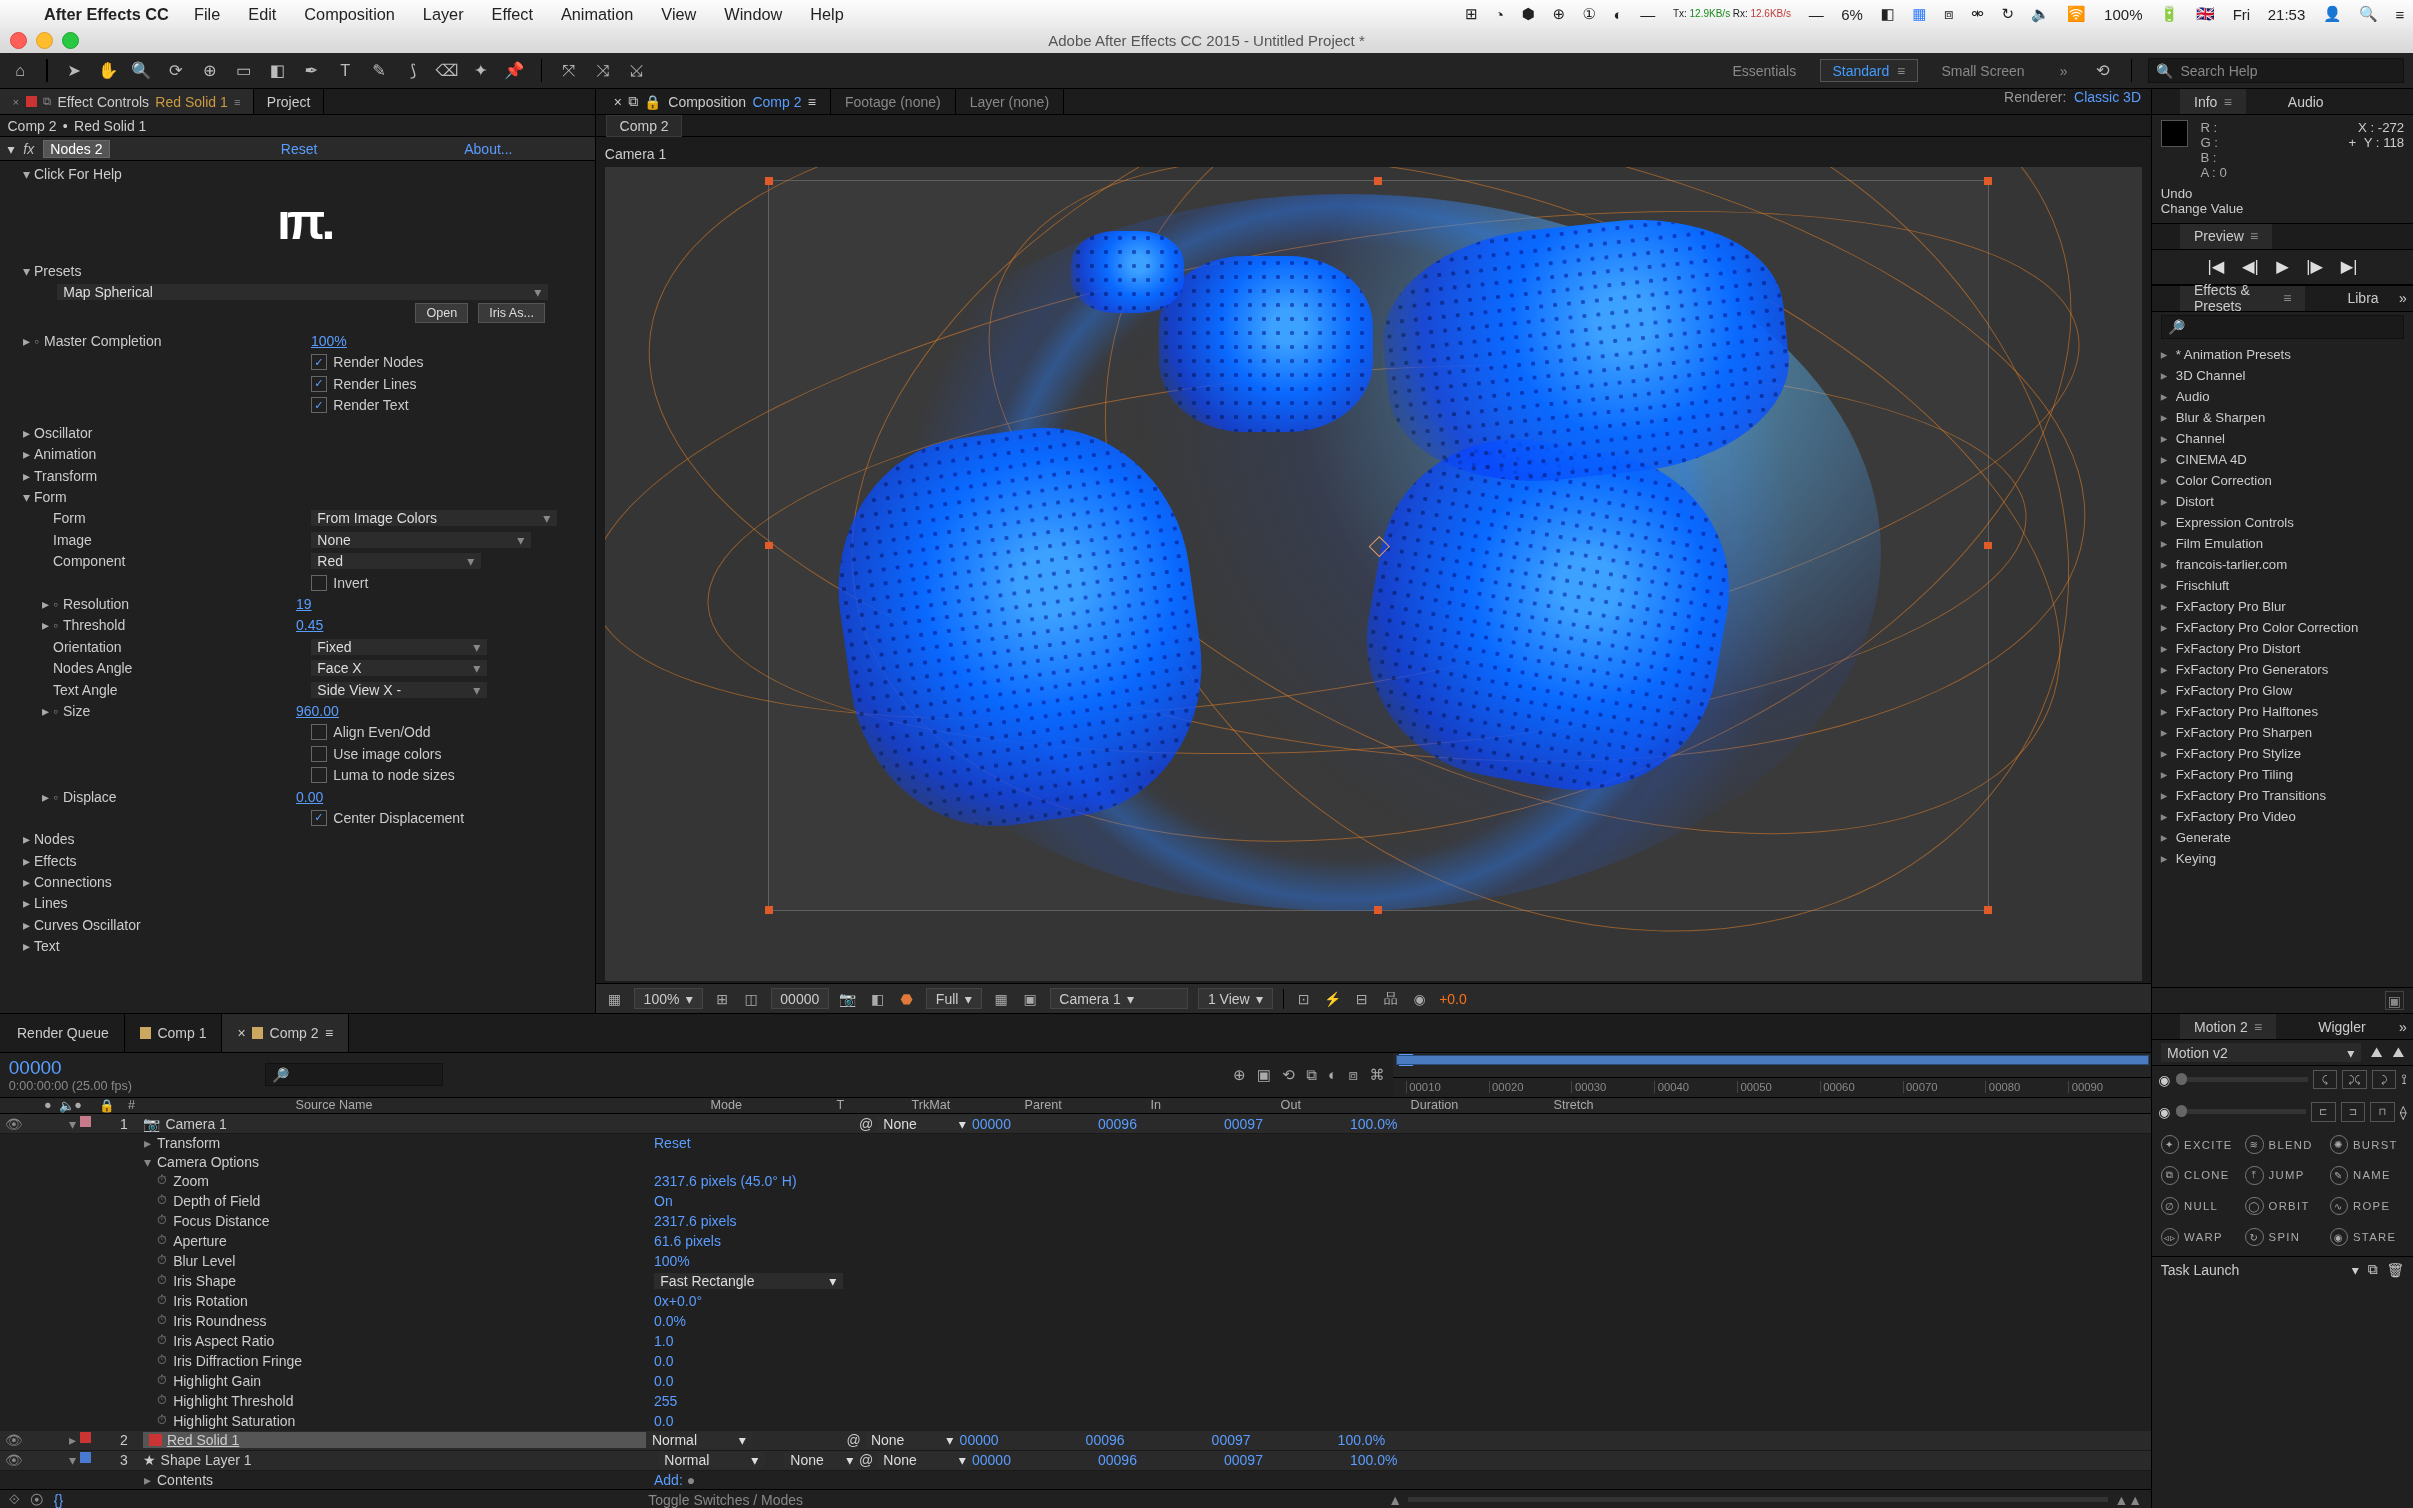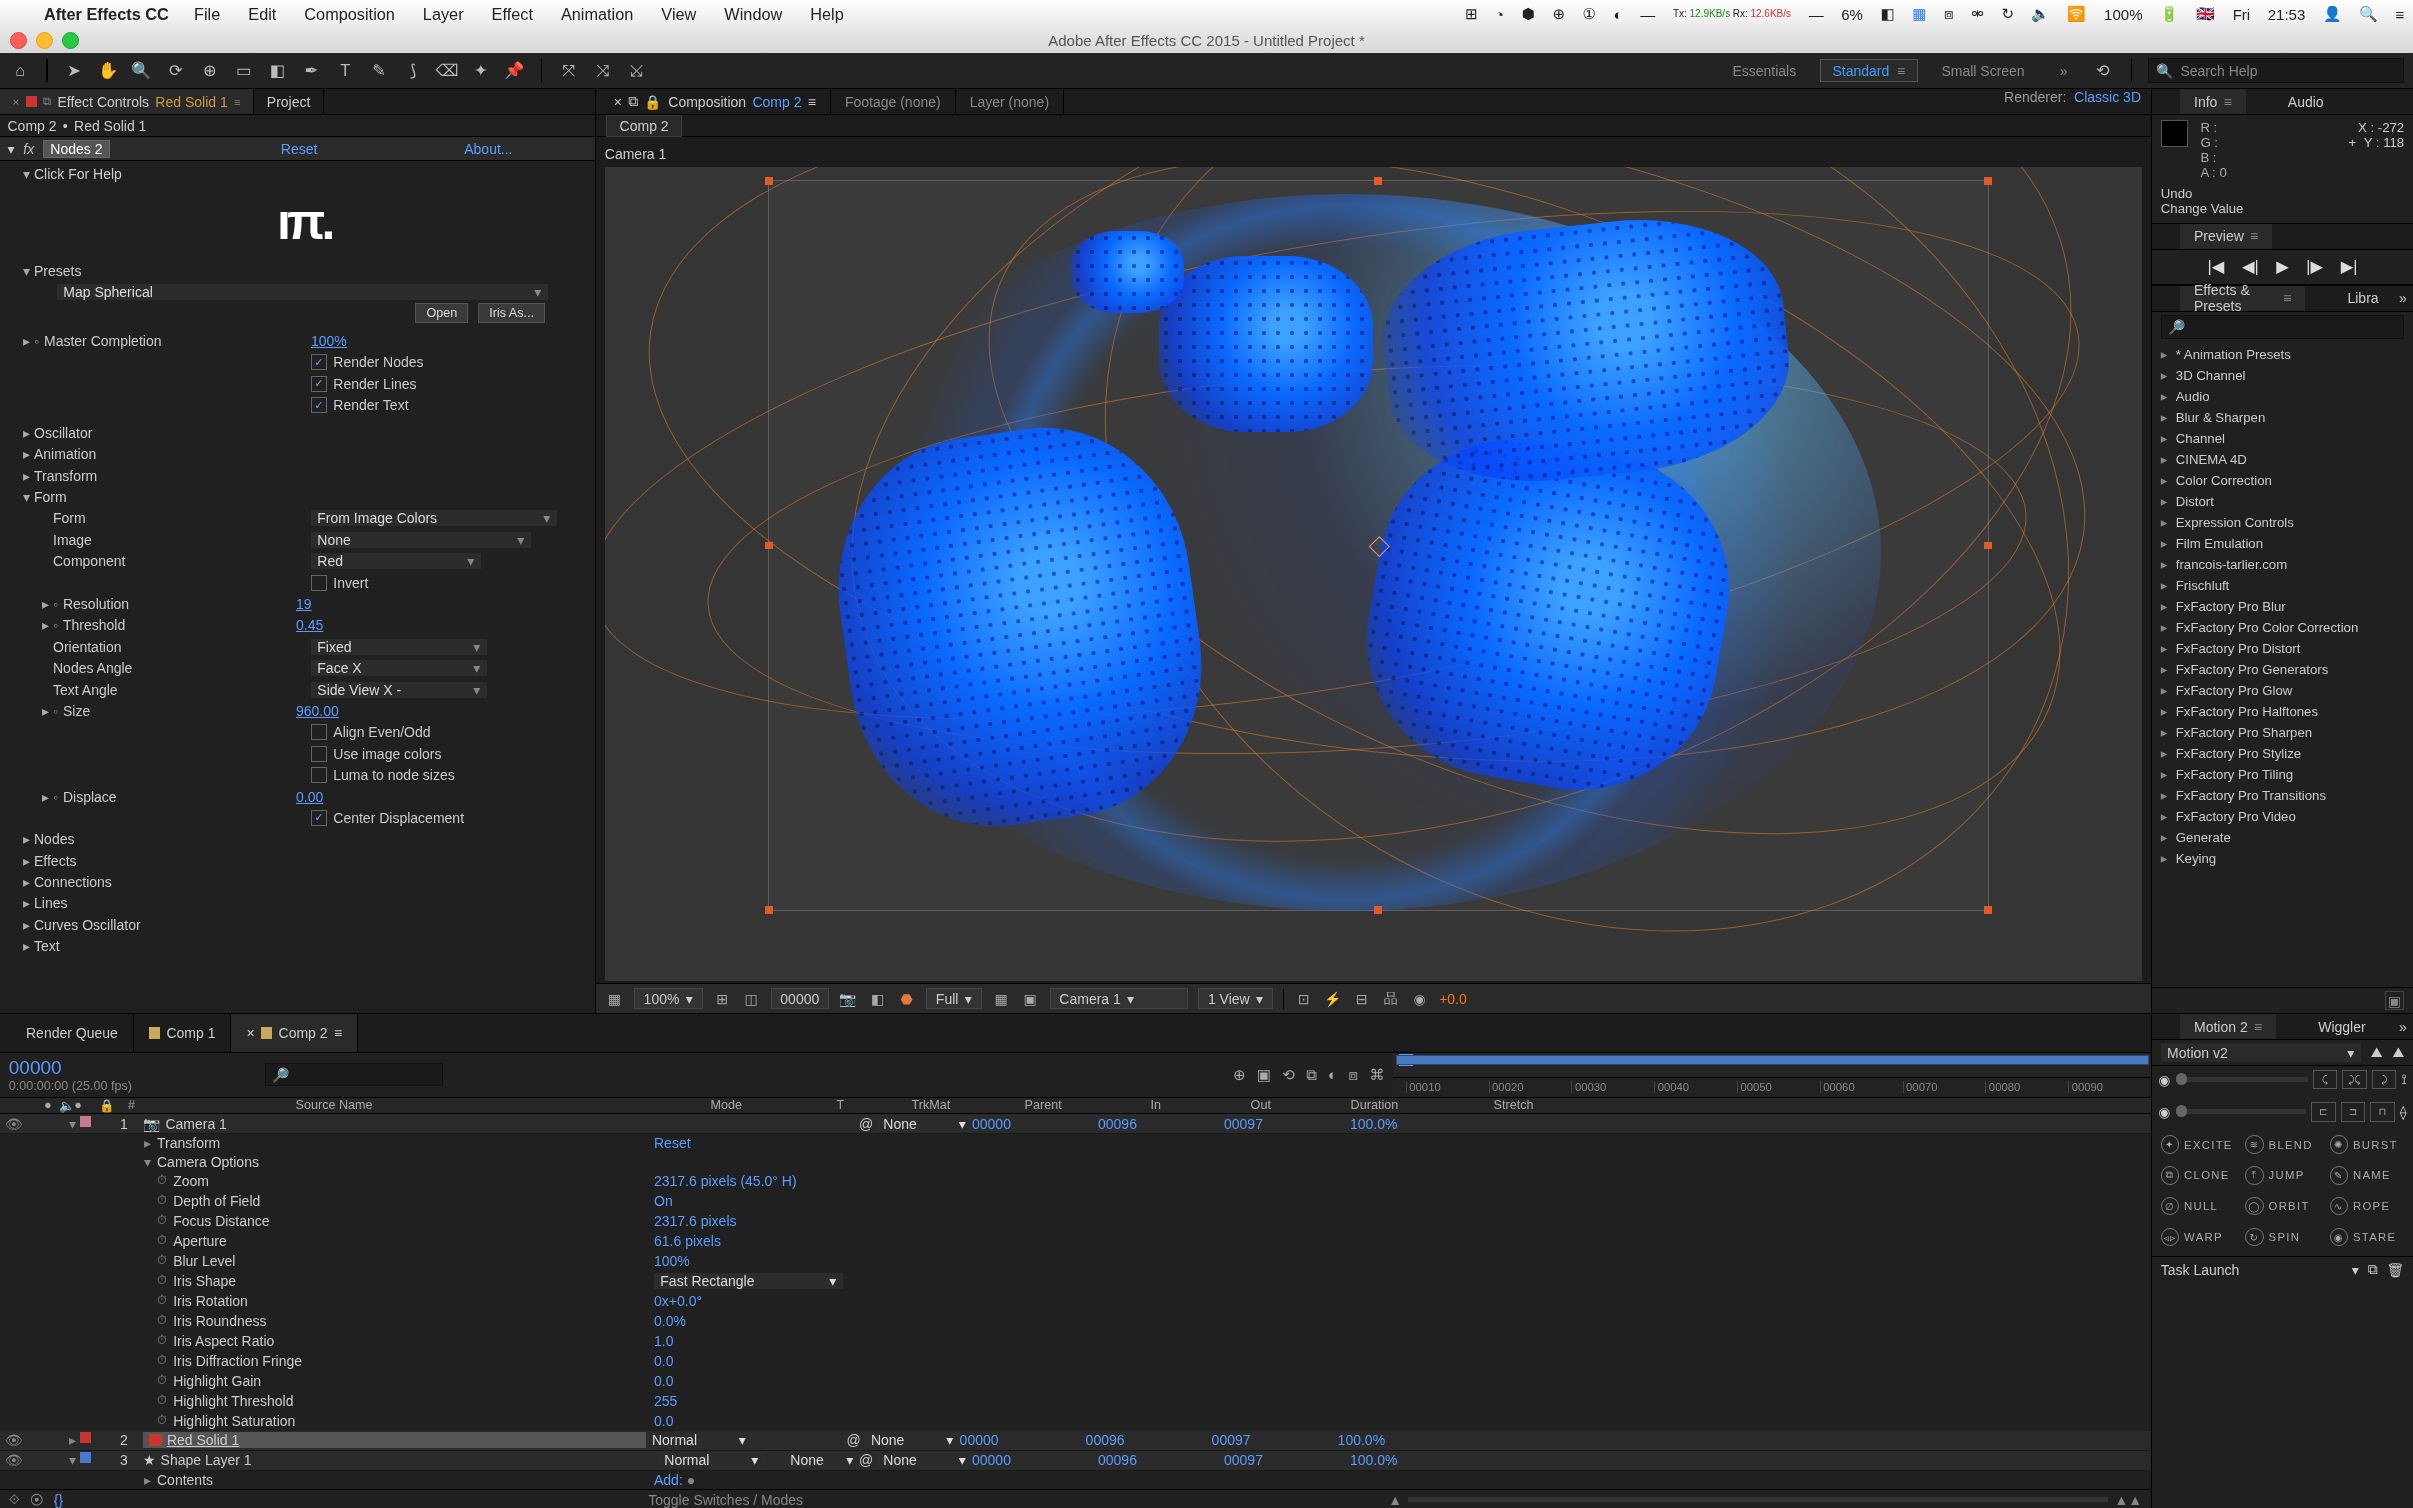--- a/index.html
+++ b/index.html
@@ -176,21 +176,21 @@
   .ep-list { padding:1.3px 0; font-size:13.2px; }
   .ep-item { display:flex; align-items:center; height:21px; padding:0 8.8px; gap:5px;}
   .ep-item .tri { width:10px; color:#888;}
   .ep-misc { flex:1; border-top:1.3px solid #000; padding-bottom:3.8px;}
   .ep-foot { height:25px; border-top:0.6px solid #000; display:flex; align-items:center; justify-content:flex-end; padding:0 8.8px;}
   .ep-foot .bin { width:17.6px; height:17.6px; border:0.6px solid #444; color:#888; display:flex; align-items:center; justify-content:center;}
 
   
   .bottom { display:flex; height: calc(1508px - 28px - 25px - 35px - 924px); border-top:1.3px solid #000;}
   .bottom-left { flex:1; display:flex; flex-direction:column; background:#202020; border-right:1.3px solid #000;}
-  .bl-tabrow { height:42px; background:#1c1c1c; display:flex; align-items:stretch; border-bottom:0.6px solid #000; padding-left:11px;}
+  .bl-tabrow { height:42px; background:#1c1c1c; display:flex; align-items:stretch; border-bottom:0.6px solid #000; padding-left:2px;}
   .bl-tabrow .bltab { padding:0 15px; display:flex; align-items:center; gap:6.3px; color:#ccc; border-right:0.6px solid #000;}
   .bl-tabrow .bltab.active { background:#2a2a2a; }
   .bl-tabrow .sq { width:11.3px; height:11.3px; }
   .tl-head { display:flex; height:47px; border-bottom:0.6px solid #000;}
   .tl-head-left { width:239px; padding:3.8px 8.8px; }
   .tc-time { color:#5a9dff; font-size:19px; font-weight:500;}
   .tc-fps { color:#888; font-size:12.6px; }
   .tl-head-mid { flex:0 0 1119px; display:flex; align-items:center; gap:10px; padding:0 8.8px;}
   .tl-search { background:#1a1a1a; border:0.6px solid #111; height:21.4px; width:163px; display:flex; align-items:center; padding:0 6.3px; color:#888;}
   .tl-icons { display:flex; gap:11.3px; margin-left:auto; color:#aaa; font-size:15px;}
@@ -201,21 +201,21 @@
   }
   .tl-ruler .tic { flex:1; font-size:11.3px; color:#888; text-align:left; border-left:0.6px solid #444; padding-left:2.5px;}
   .tl-playhead { position:absolute; left:6.3px; top:1.3px; width:14px; height:11.3px; background:#5a9dff;}
   .tl-columns { height:17.6px; display:flex; align-items:center; font-size:12.6px; color:#aaa; background:#262626; border-bottom:0.6px solid #000;}
   .colA { width:239px; padding-left:44px; display:flex; align-items:center; gap:6.3px;}
   .colB { width:415px; padding-left:12.6px;}
   .colC { width:126px;}
   .colD { width:75px;}
   .colE { width:113px;}
   .colF { width:126px; text-align:left;}
-  .colG { width:100px;}
+  .colG { width:130px;}
   .colH { width:143px;}
   .colI { width:126px;}
   .colTrack { flex:1; }
   .layer-row { height:21px; display:flex; align-items:center; font-size:14px; border-bottom:0.6px solid #1a1a1a;}
   .layer-row .eyecol { width:50px; display:flex; gap:5px; padding-left:5px; color:#888;}
   .layer-row .tricol { width:50px; display:flex; justify-content:center; gap:3.8px; color:#888;}
   .layer-row .numcol { width:38px; display:flex; align-items:center; gap:5px; justify-content:center;}
   .layer-row .namecol { width:515px; padding-left:0px; display:flex; align-items:center; gap:5px;}
   .layer-row .tcc { width:126px; color:#5a9dff;}
   .layer-row .trackc { flex:1; position:relative; background:#262626;}

